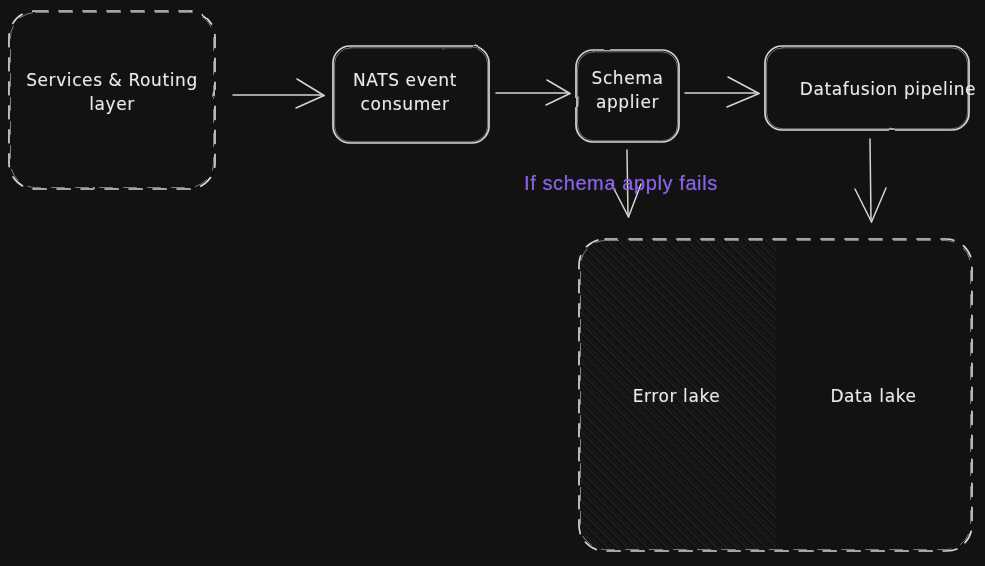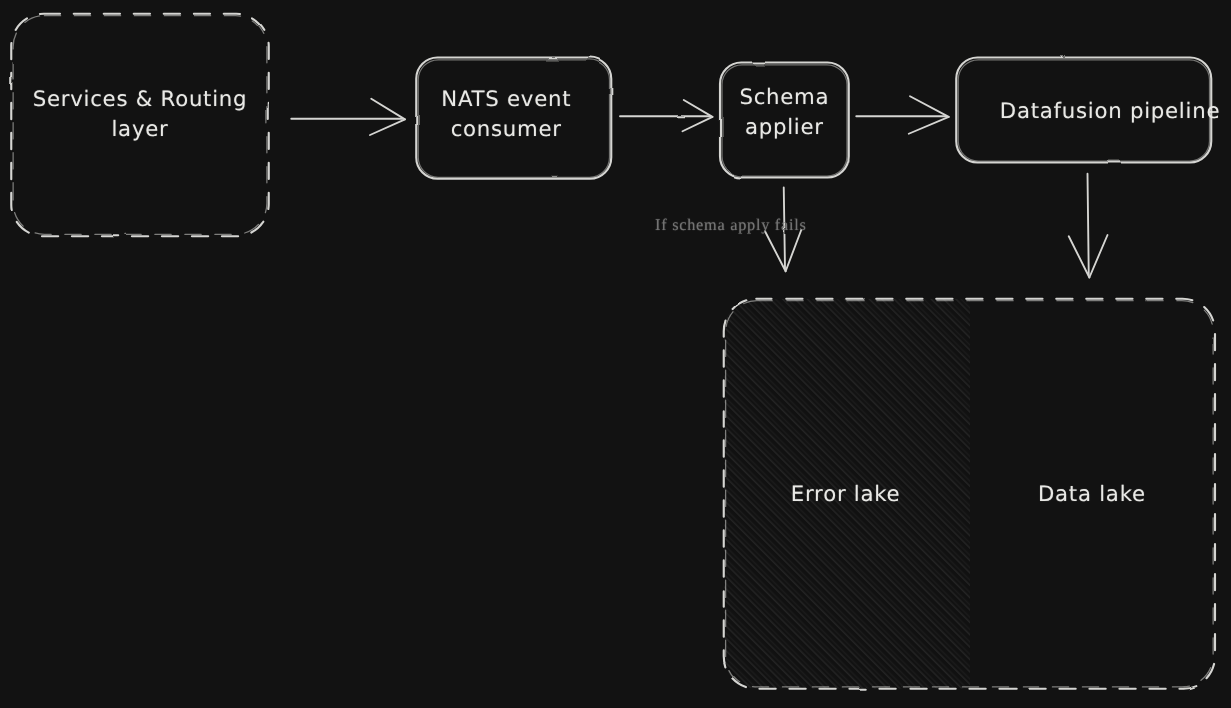--- a/index.html
+++ b/index.html
@@ -30,23 +30,23 @@
     font-size: 17px;
     line-height: 1.42;
     letter-spacing: 0.6px;
     text-align: center;
     white-space: pre;
     pointer-events: none;
     text-shadow: 0 0 1px rgba(233,233,230,0.35);
   }
   .edge-label {
     position: absolute;
-    color: #737373;
-    font-family: Liberation Serif, serif;
-    font-size: 13px;
+    color: #8b5cf6;
+    font-family: Liberation Sans, sans-serif;
+    font-size: 20px;
     letter-spacing: 0.6px;
     white-space: pre;
     text-shadow: 0 0 1px rgba(233,233,230,0.35);
   }
   
   #lbl-services   { left: 8px;   top: 68px;  width: 208px; }
   #lbl-nats       { left: 332px; top: 68px;  width: 146px; }
   #lbl-schema     { left: 575px; top: 66px;  width: 105px; }
   #lbl-datafusion { left: 764px; top: 77px;  width: 248px; }
   #lbl-errorlake  { left: 578px; top: 384px; width: 197px; }

